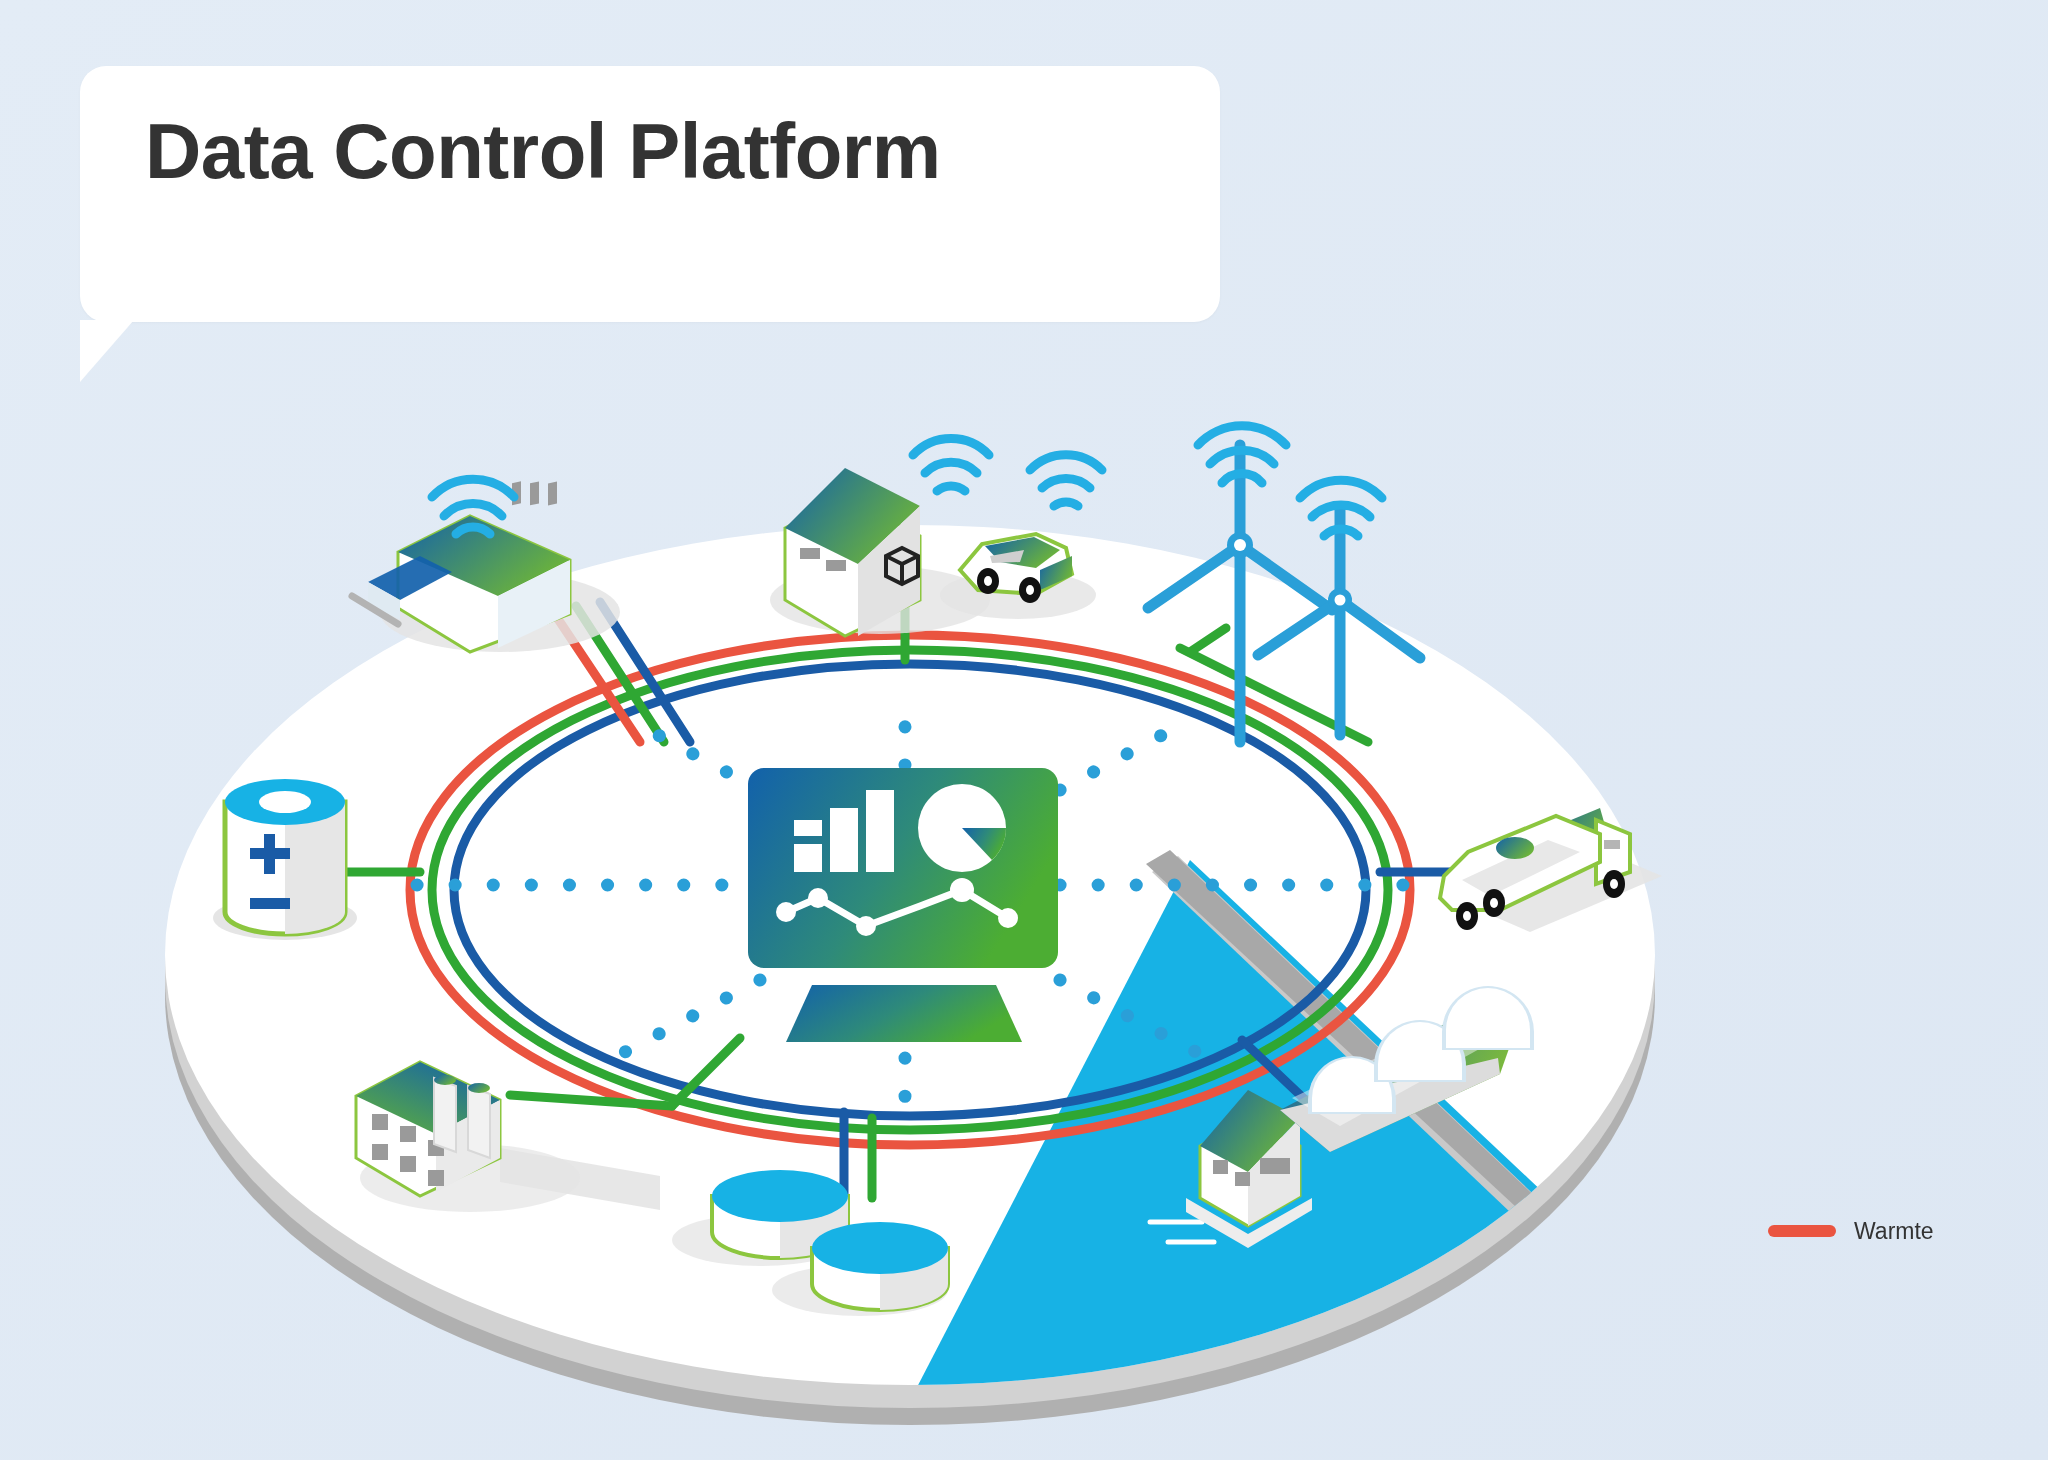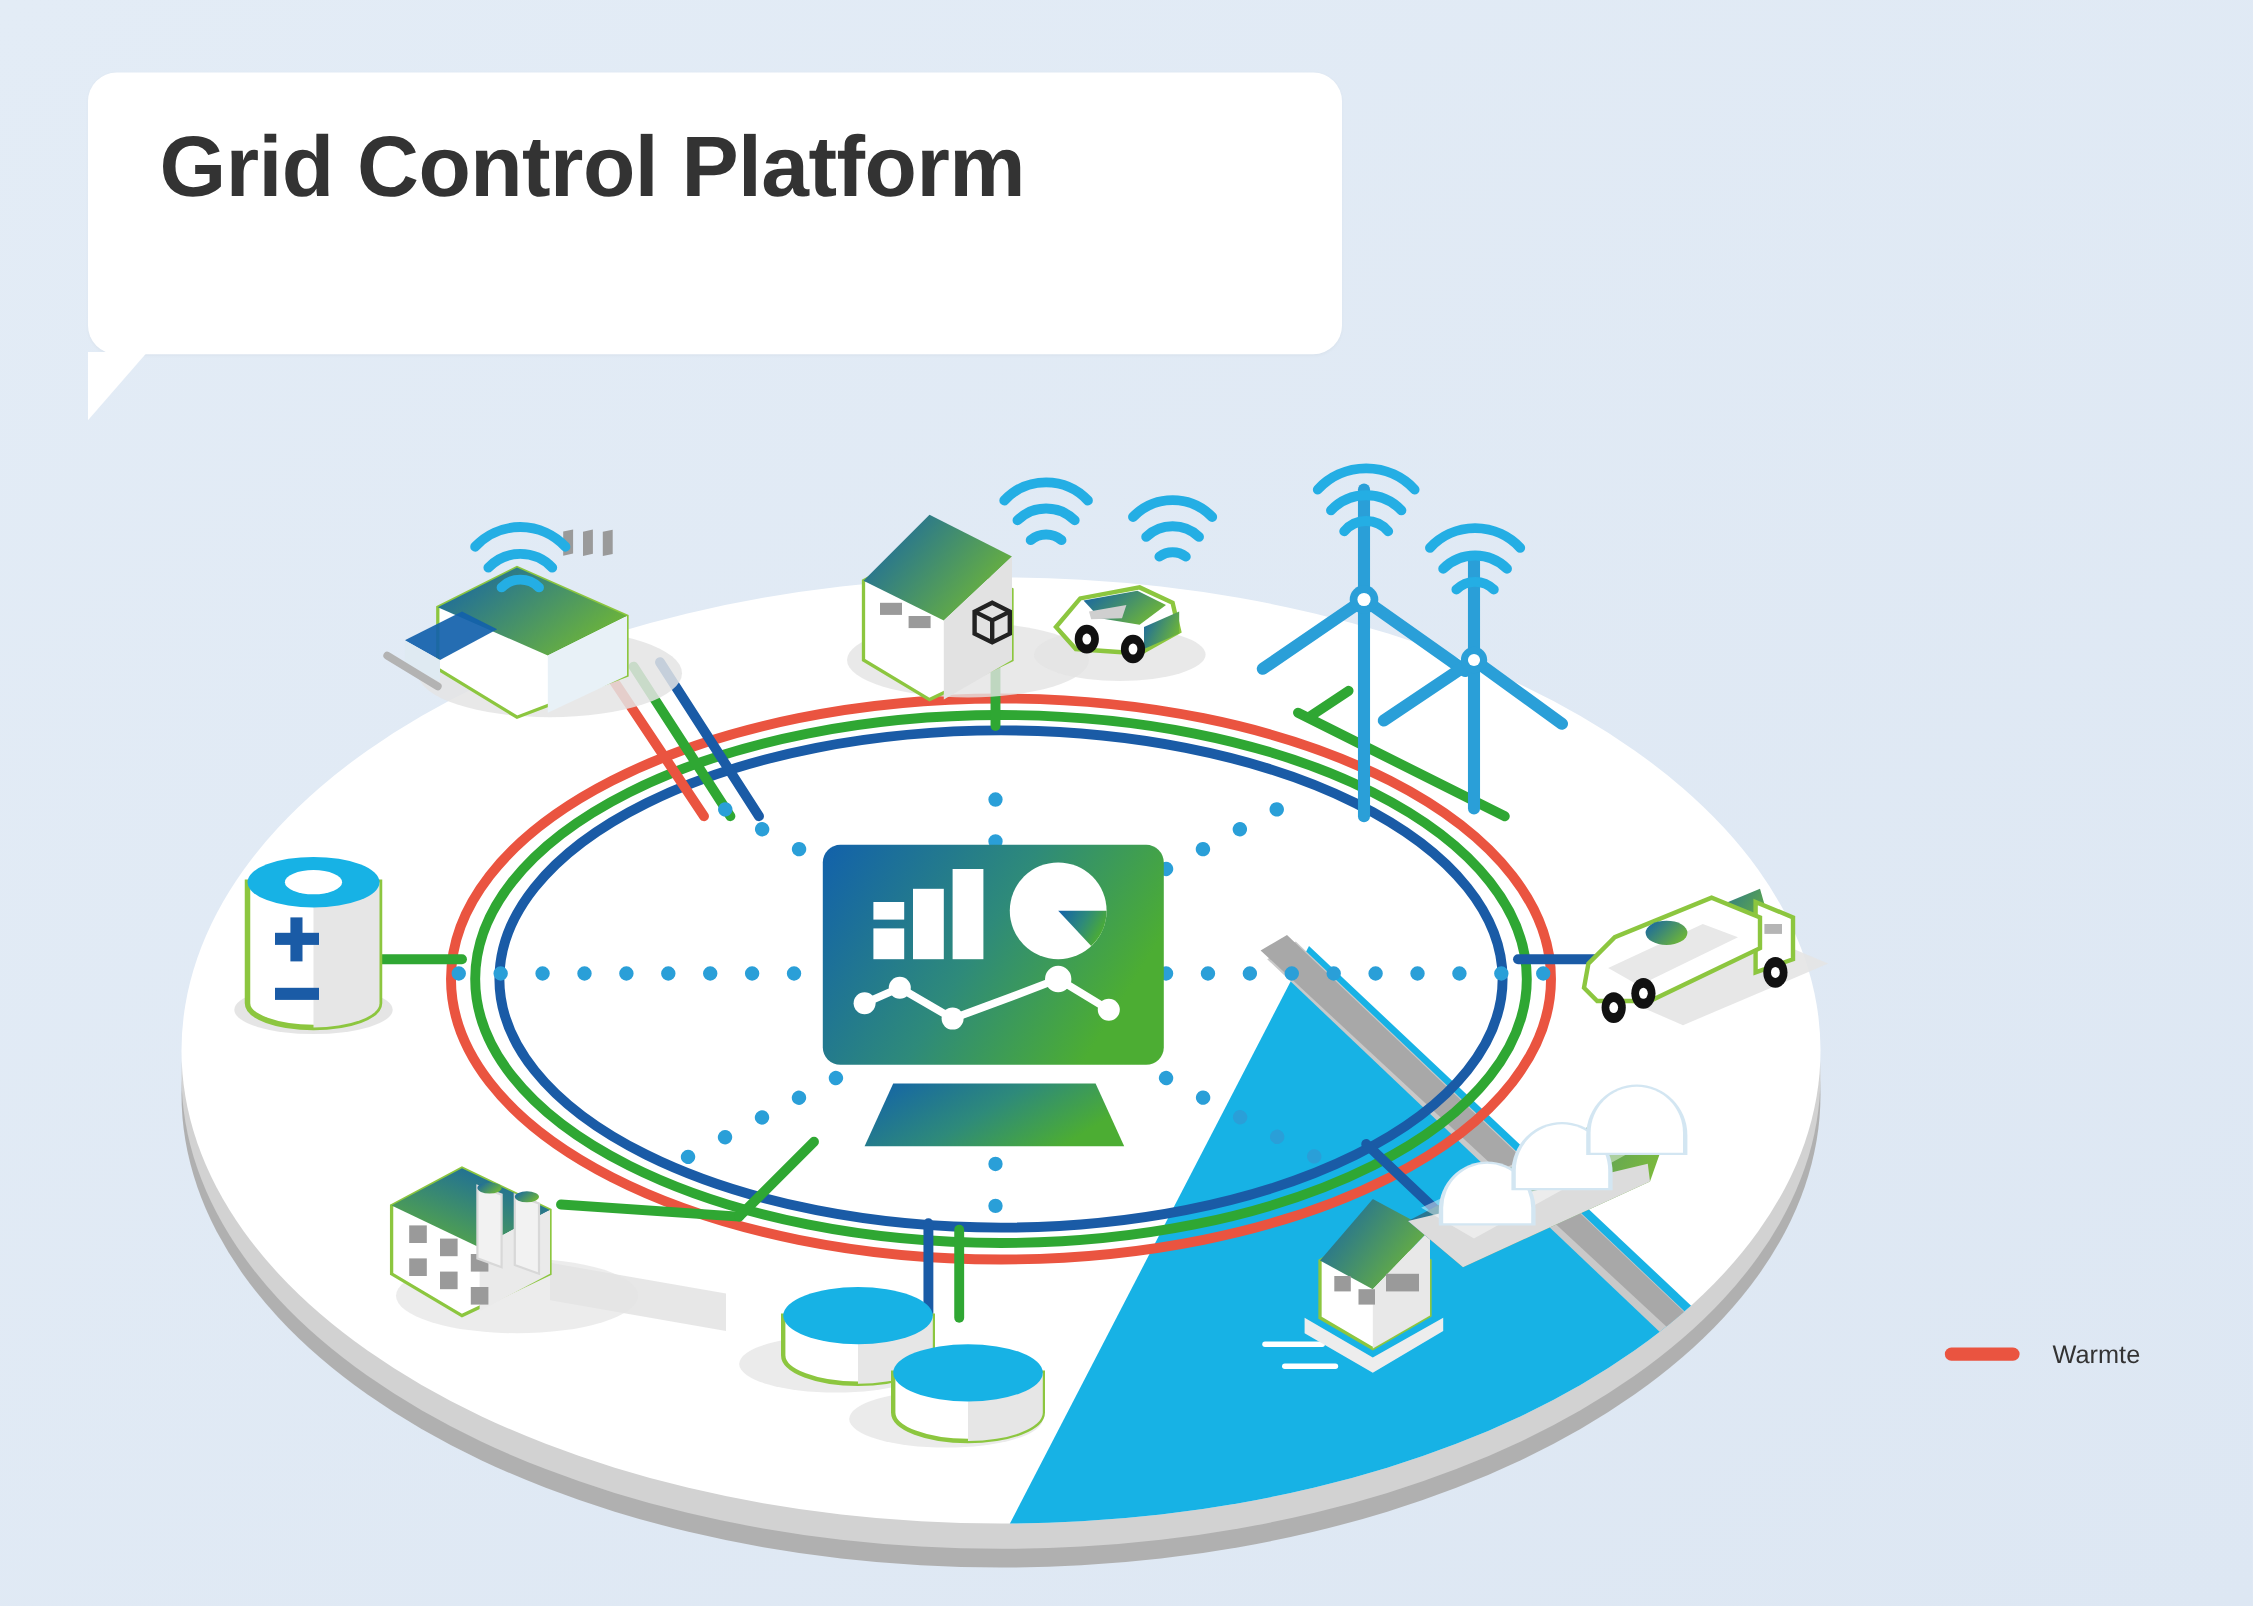--- a/index.html
+++ b/index.html
@@ -32,21 +32,21 @@
     font-size:78px;font-weight:bold;color:#333333;
     letter-spacing:-0.5px;white-space:nowrap;
   }
   .title-sub{
     position:absolute;left:148px;top:224px;
     font-size:38px;font-weight:normal;color:#3a3a3a;
     white-space:nowrap;
   }
 
   .legend{position:absolute;left:1768px;top:1205px;width:250px;}
-  .legend-row{display:flex;align-items:center;height:52px;gap:12px;}
+  .legend-row{display:flex;align-items:center;height:52px;}
   .legend-swatch{width:68px;height:12px;border-radius:6px;margin-right:18px;flex:none;}
   .legend-wifi{width:68px;height:28px;margin-right:18px;flex:none;display:block;}
   .legend-label{font-size:23px;color:#333333;white-space:nowrap;}
 </style>
 </head>
 <body>
 
 <div id="stage">
 
   <svg id="scene" viewBox="0 0 2048 1460">
@@ -352,21 +352,21 @@
         <path d="M1378 1064 A42 42 0 0 1 1462 1064 L1462 1080 L1378 1080 Z" fill="#ffffff"></path>
         <path d="M1442 1032 A46 46 0 0 1 1534 1032 L1534 1050 L1442 1050 Z" fill="#d3e6f2"></path>
         <path d="M1446 1030 A42 42 0 0 1 1530 1030 L1530 1048 L1446 1048 Z" fill="#ffffff"></path>
       </g>
     </g>
 
   </svg>
 
   <div class="title-card"></div>
   <div class="title-tail"></div>
-  <div class="title-main">Grid Control Platform</div>
+  <div class="title-main">Data Control Platform</div>
 
   <div class="legend">
     <div class="legend-row">
       <span class="legend-swatch" style="background:#ea5440"></span>
       <span class="legend-label">Warmte</span>
     </div>
   </div>
 
 </div>
 

